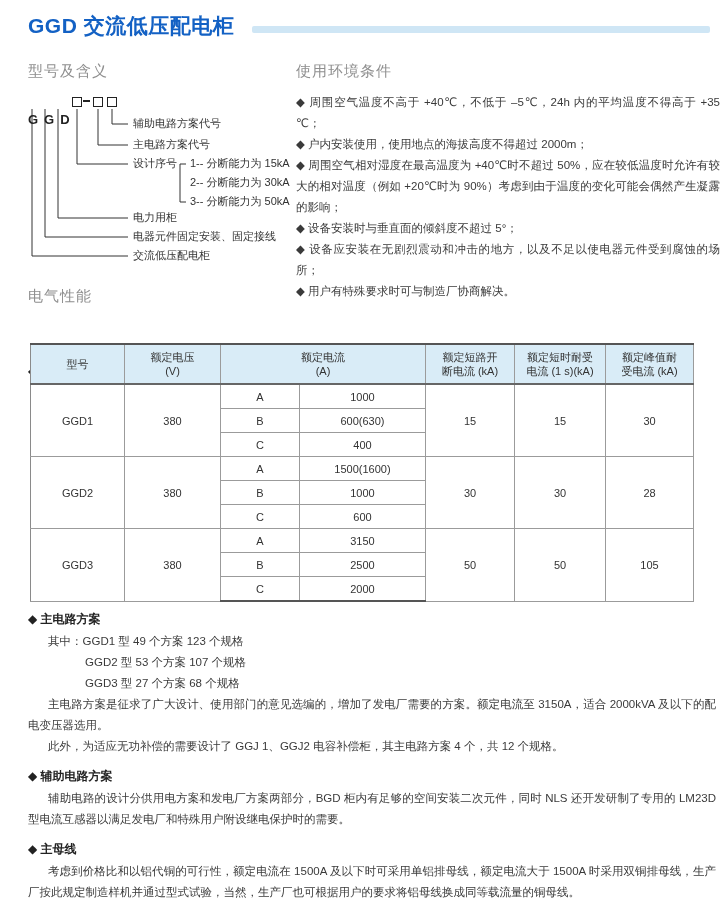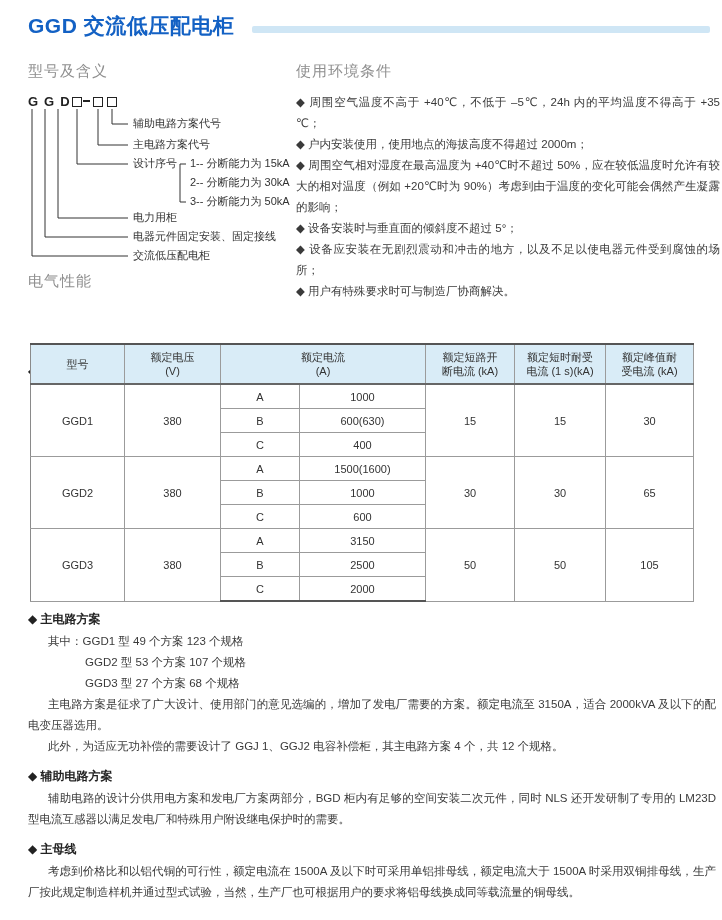--- a/index.html
+++ b/index.html
@@ -7,26 +7,26 @@
         font-family:"Liberation Sans","DejaVu Sans",sans-serif;color:#3a3a3a;border-radius:25px;}
 
   
   .doc-title{position:absolute;left:28px;top:12px;font-size:21px;font-weight:bold;color:#1361c4;letter-spacing:0.5px;}
   .accent-bar{position:absolute;left:252px;top:26px;width:458px;height:7px;background:#cfe6f5;border-radius:2px;}
 
   
   .gray-head{position:absolute;font-size:15px;color:#8f8f8f;letter-spacing:1px;}
   #model-heading{left:28px;top:62px;}
   #env-heading{left:296px;top:62px;}
-  #perf-heading{left:28px;top:272px;}
+  #perf-heading{left:28px;top:287px;}
 
   
   #diagram{position:absolute;left:28px;top:94px;width:430px;height:178px;}
   #diagram svg{position:absolute;left:0;top:0;}
-  .model-letters{position:absolute;left:0;top:0;font-size:13px;font-weight:bold;color:#222;letter-spacing:6px;}
+  .model-letters{position:absolute;left:0;top:18px;font-size:13px;font-weight:bold;color:#222;letter-spacing:6px;}
   .mbox{position:absolute;top:3px;width:8px;height:8px;border:1.5px solid #222;}
   .mdash{position:absolute;left:55px;top:6px;width:7px;height:2px;background:#222;}
   .dlabel{position:absolute;font-size:11px;line-height:13px;color:#333;white-space:nowrap;}
   .dl1{left:105px;top:23px;}
   .dl2{left:105px;top:44px;}
   .dl3{left:105px;top:63px;}
   .di1{left:162px;top:63px;}
   .di2{left:162px;top:82px;}
   .di3{left:162px;top:101px;}
   .dl4{left:105px;top:117px;}
@@ -152,21 +152,21 @@
         <td>C</td>
         <td>400</td>
       </tr>
       <tr>
         <td rowspan="3" class="left-edge">GGD2</td>
         <td rowspan="3">380</td>
         <td>A</td>
         <td>1500(1600)</td>
         <td rowspan="3">30</td>
         <td rowspan="3">30</td>
-        <td rowspan="3">65</td>
+        <td rowspan="3">28</td>
       </tr>
       <tr>
         <td>B</td>
         <td>1000</td>
       </tr>
       <tr>
         <td>C</td>
         <td>600</td>
       </tr>
       <tr>

